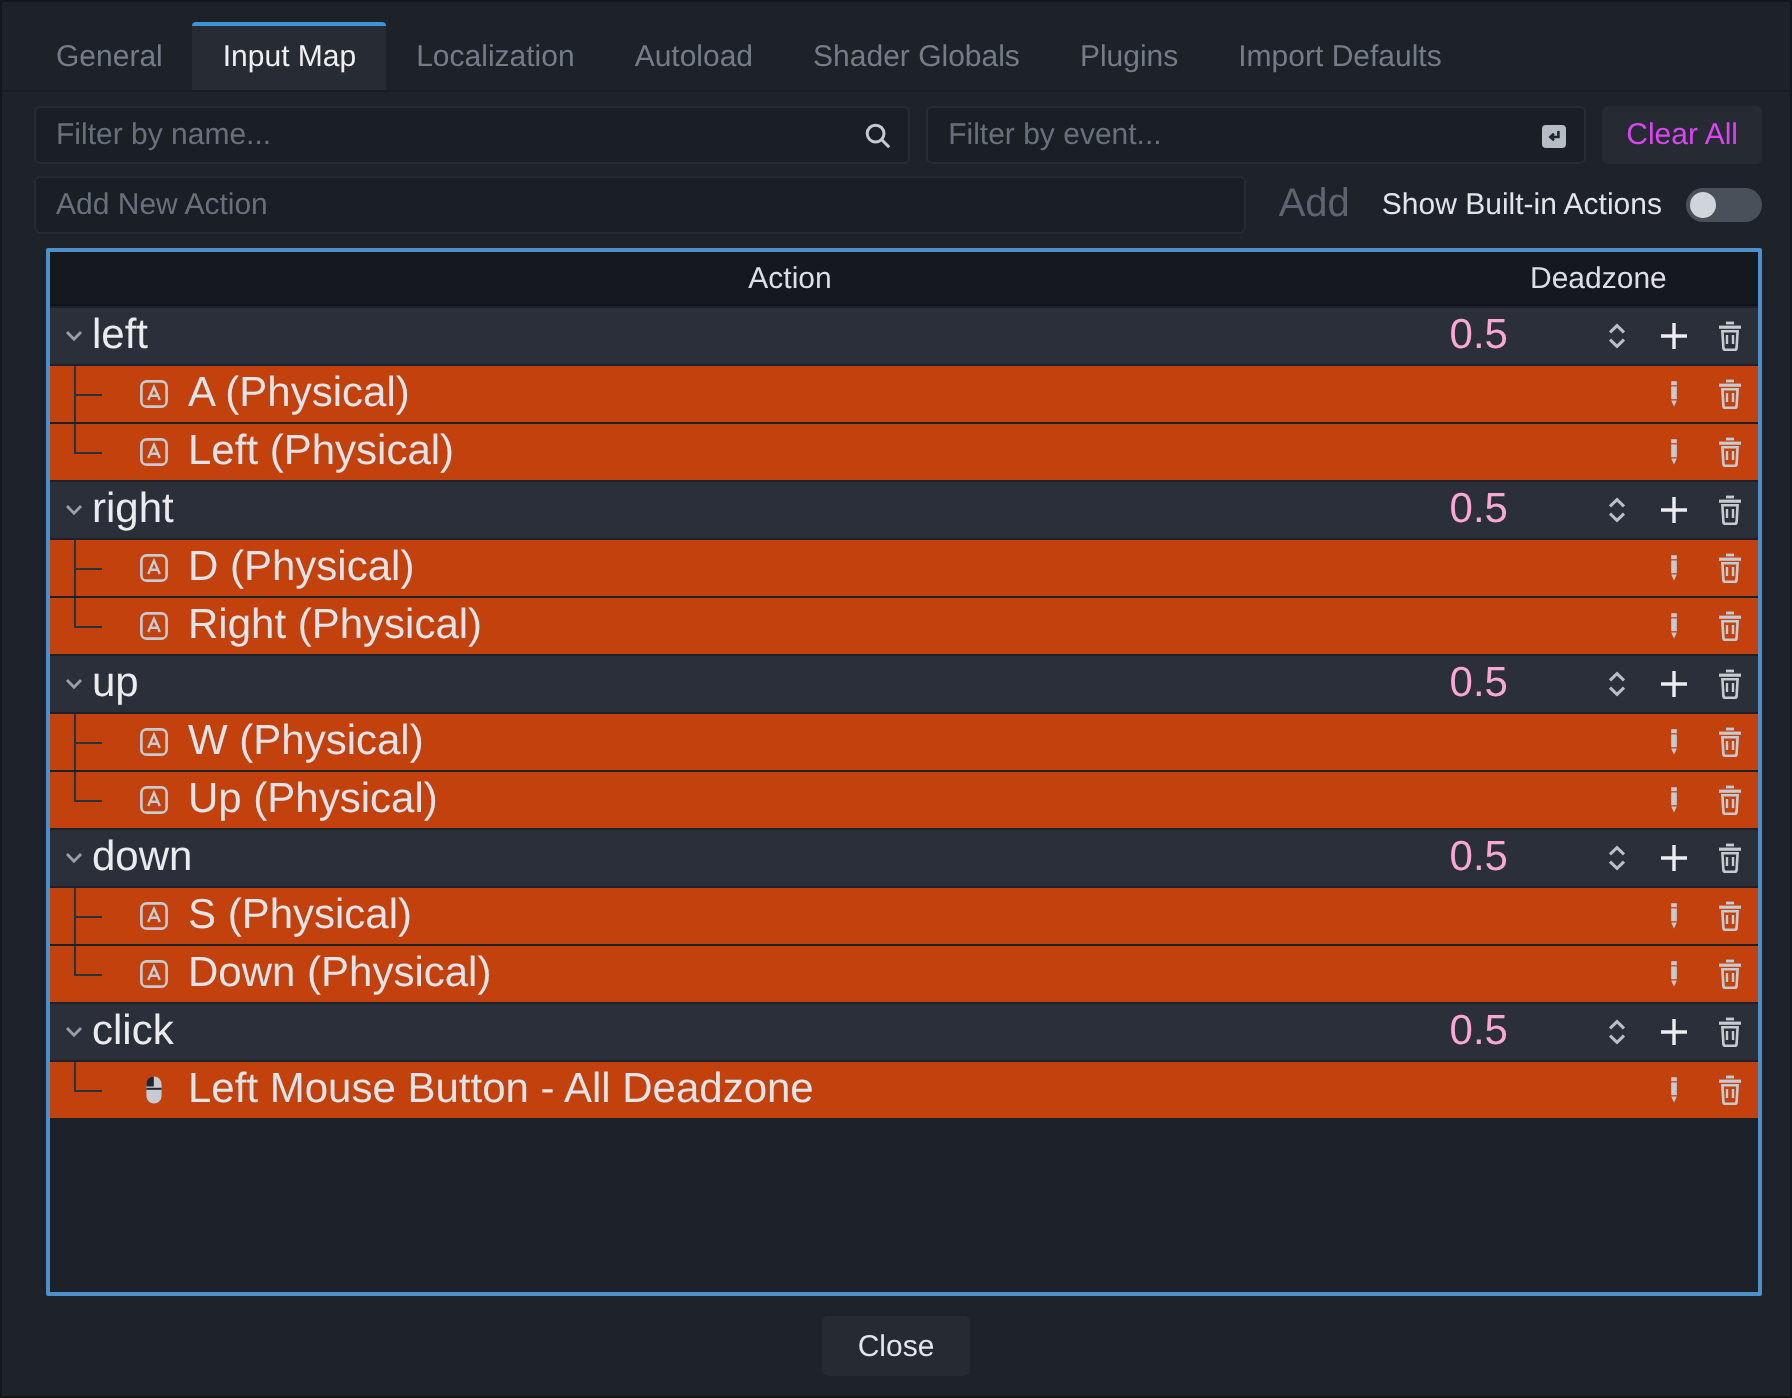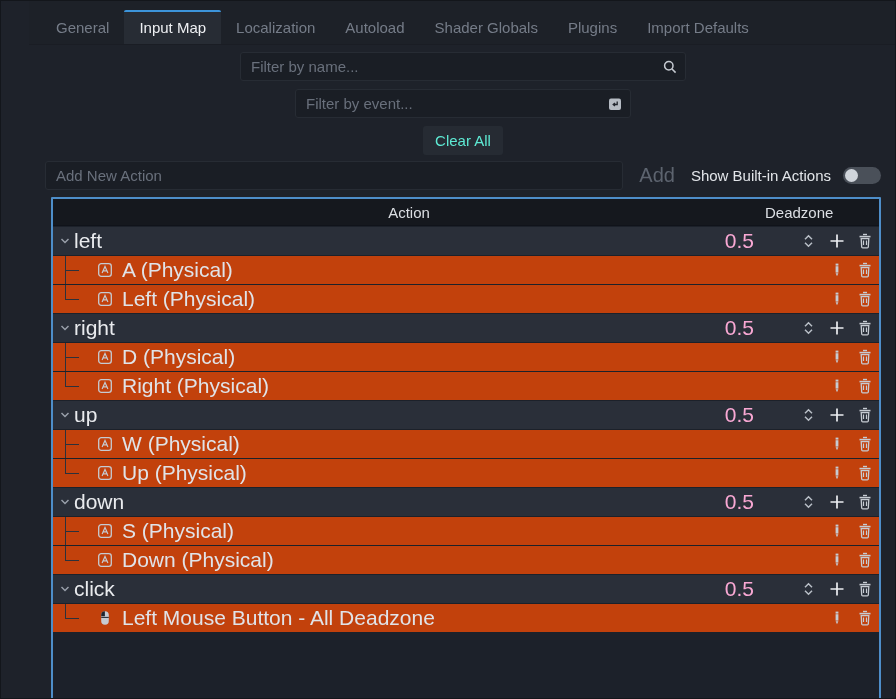--- a/index.html
+++ b/index.html
@@ -4,59 +4,58 @@
 <style>
   * { box-sizing: border-box; margin: 0; padding: 0; }
   html,body { background:#14171c; }
   .window {
     width: 896px; height: 699px;
     background: #1e222a;
     border: 1px solid #13161b;
     font-family: "Liberation Sans", sans-serif;
     display: flex; flex-direction: column;
     overflow: hidden;
-    padding-left: 28px;
   }
   
   .tabbar {
     display: flex; align-items: flex-end;
     padding: 9px 0 0 12px; height: 45px;
     border-bottom: 1px solid #1a1d24;
     background: #1d2128;
   }
   .tab {
     padding: 0 15px; height: 34px; line-height: 32px;
     color: #757c88; font-size: 15px;
     border-top: 2px solid transparent;
     white-space: nowrap; cursor: default;
   }
   .tab.active {
     background: #272c34; color: #eef0f3;
     border-top: 2px solid #3c94da;
     border-radius: 2px 2px 0 0;
   }
   
-  .filterrow { display: flex; align-items: center; gap: 8px; padding: 7px 14px 0 16px; flex-direction: column; }
+  .filterrow { display: flex; align-items: center; gap: 8px; padding: 7px 14px 0 16px; }
   .inputwrap {
     position: relative; height: 29px;
     background: #1a1e25; border: 1px solid #272c34; border-radius: 3px;
     display: flex; align-items: center;
   }
   .inputwrap input {
     background: transparent; border: none; outline: none;
     color: #cfd3d9; font-size: 15px; font-family: "Liberation Sans", sans-serif;
     width: 100%; padding: 0 30px 0 10px;
   }
   .inputwrap input::placeholder { color: #69707c; opacity: 1; }
   .icon-right { position: absolute; right: 7px; top: 6px; width: 16px; height: 16px; }
   .w-name { width: 446px; }
   .w-event { width: 336px; }
   .clear-btn {
     height: 29px; padding: 0 12px; border-radius: 3px;
-    background: #262b33; color: #5eead4; font-size: 15px;
+    background: #262b33; color: #d946ef; font-size: 15px;
     display: flex; align-items: center; cursor: default; white-space: nowrap;
   }
   .addrow { display: flex; align-items: center; gap: 12px; padding: 6px 14px 0 16px; }
   .add-input { flex: 1; }
   .add-input input { padding-right: 10px; }
   .add-btn { color: #5d646f; font-size: 20px; padding: 0 4px; white-space: nowrap; }
   .builtin-label { color: #e2e5e9; font-size: 15px; white-space: nowrap; }
   .toggle { width: 38px; height: 17px; border-radius: 9px; background: #4a5059; position: relative; flex: none; }
   .toggle .knob { position: absolute; left: 2px; top: 2px; width: 13px; height: 13px; border-radius: 50%; background: #d0d5db; }
   

